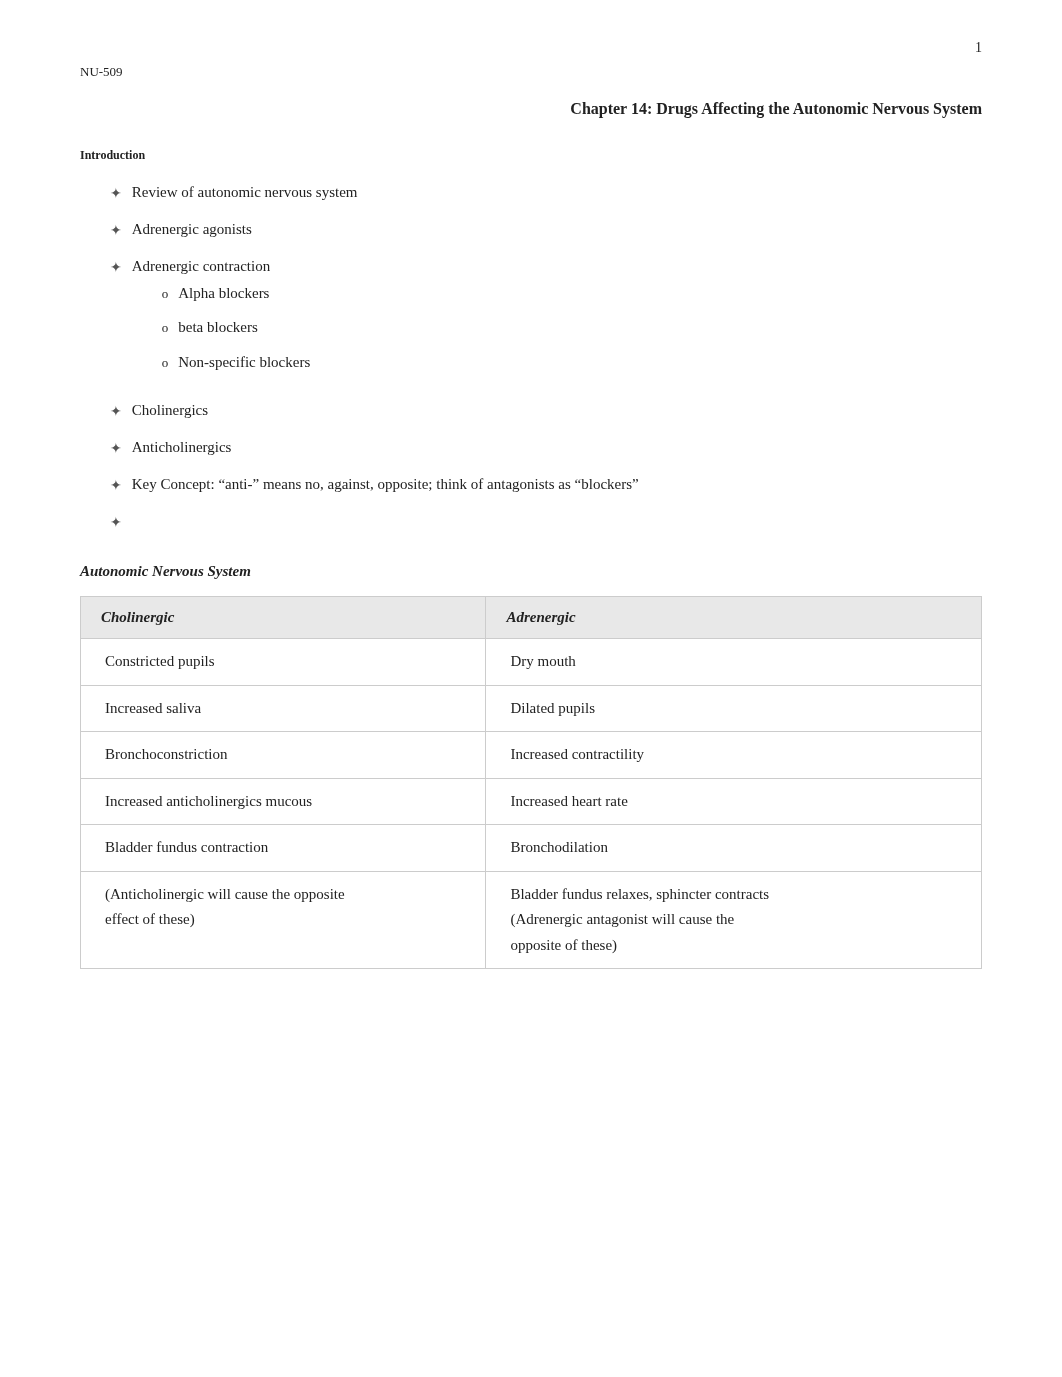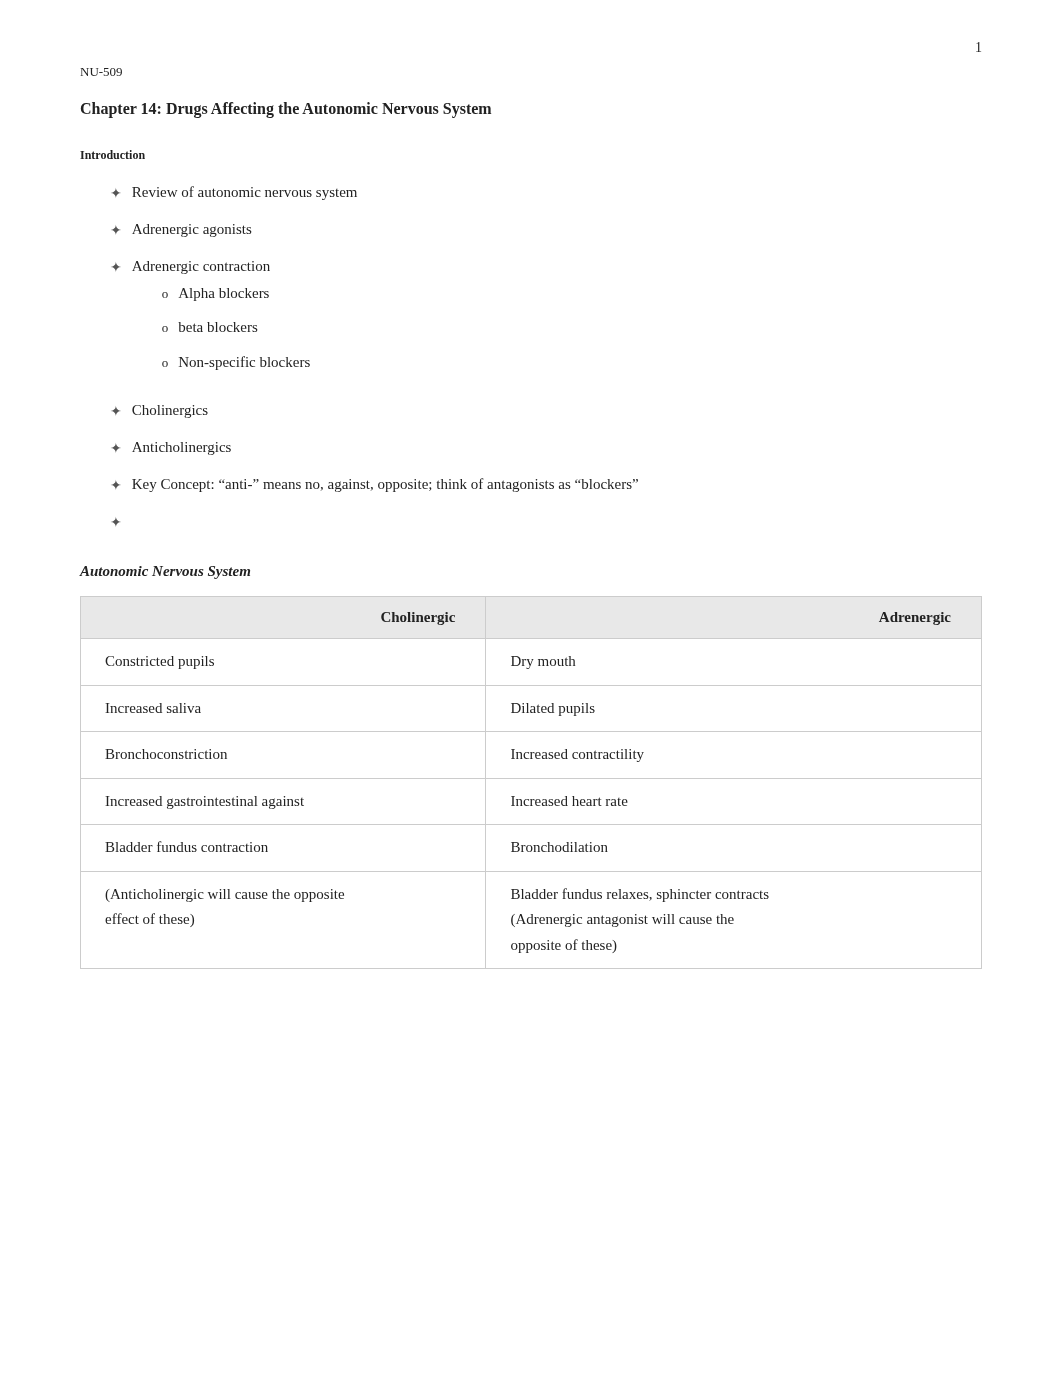--- a/index.html
+++ b/index.html
@@ -23,21 +23,21 @@
       font-size: 14px;
       margin-bottom: 8px;
     }
 
     .course-code {
       font-size: 13px;
       margin-bottom: 20px;
     }
 
     .chapter-title {
-      text-align: left;
+      text-align: right;
       font-weight: bold;
       font-size: 16px;
       margin-bottom: 30px;
     }
 
     .section-title {
       font-weight: bold;
       font-size: 12px;
       margin-bottom: 18px;
       margin-top: 10px;
@@ -100,23 +100,24 @@
       width: 100%;
       border-collapse: collapse;
       margin-top: 8px;
       border: 1px solid #ccc;
     }
 
     .comparison-table th {
       background-color: #e8e8e8;
       font-weight: bold;
       font-size: 15px;
-      padding: 12px 30px;
+      padding: 12px 20px;
       border: 1px solid #ccc;
-      text-align: right;
+      text-align: left;
+      font-style: italic;
     }
 
     .comparison-table td {
       padding: 10px 24px;
       border: 1px solid #ccc;
       vertical-align: top;
       font-size: 15px;
       line-height: 1.7;
     }
 
@@ -199,21 +200,21 @@
       </tr>
       <tr>
         <td>Increased saliva</td>
         <td>Dilated pupils</td>
       </tr>
       <tr>
         <td>Bronchoconstriction</td>
         <td>Increased contractility</td>
       </tr>
       <tr>
-        <td>Increased gastrointestinal against</td>
+        <td>Increased anticholinergics mucous</td>
         <td>Increased heart rate</td>
       </tr>
       <tr>
         <td>Bladder fundus contraction</td>
         <td>Bronchodilation</td>
       </tr>
       <tr>
         <td>
           <span>(Anticholinergic will cause the opposite</span><br>
           <span>effect of these)</span>

